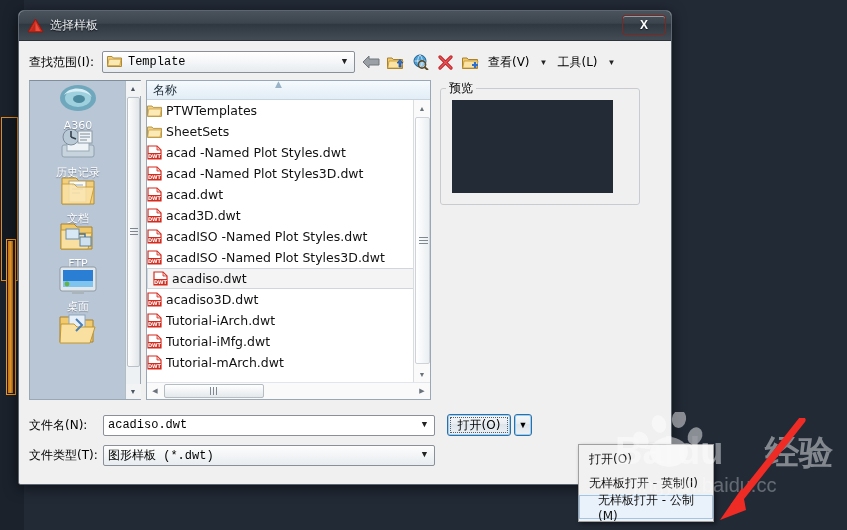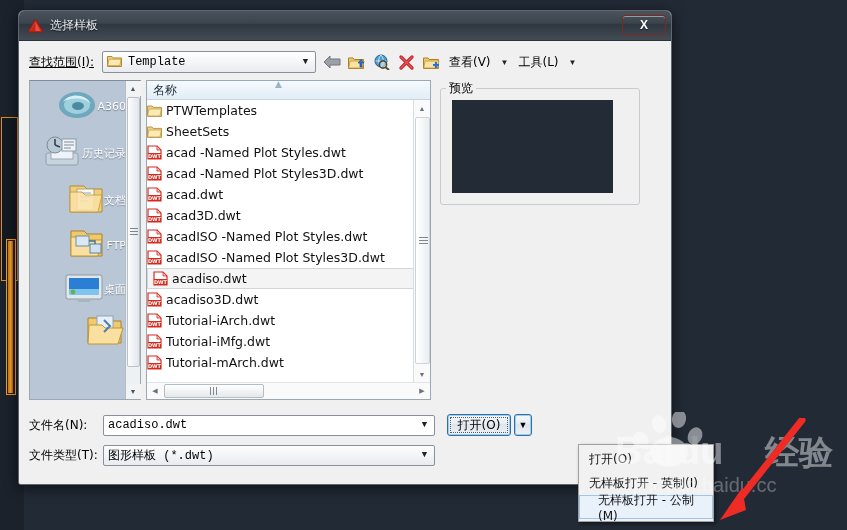--- a/index.html
+++ b/index.html
@@ -58,23 +58,23 @@
     color:#fff; font-weight:bold; font-size:12px;
     text-shadow:0 1px 1px rgba(0,0,0,.6);
     box-shadow:inset 0 1px 0 rgba(255,255,255,.45);
   }
 
   #dlg-body { position:absolute; left:0; top:30px; right:0; bottom:0;
               background:#f0f0f0; padding:5px 6px 6px 6px; }
 
   
   #lookin-row { display:flex; align-items:center; height:24px; margin:4px 0 6px 4px; }
-  .lbl-cn { font-family:"DejaVu Sans","Liberation Sans",sans-serif; font-size:12px; color:#000; white-space:nowrap;text-decoration:underline;}
+  .lbl-cn { font-family:"DejaVu Sans","Liberation Sans",sans-serif; font-size:12px; color:#000; white-space:nowrap;}
   #lookin-combo {
-    margin-left:8px; width:214px; height:22px;
+    margin-left:8px; width:253px; height:22px;
     background:linear-gradient(180deg,#ffffff 0%,#f4f6f8 50%,#e7ebef 100%);
     border:1px solid #8a9099; border-radius:2px;
     display:flex; align-items:center; padding:0 2px 0 4px;
     font-family:"Liberation Mono","DejaVu Sans Mono",monospace; font-size:12px;
   }
   #lookin-combo .txt { margin-left:6px; flex:1; }
   .cb-arrow { width:15px; text-align:center; font-size:9px; color:#222; }
 
   
   #toolbar { display:flex; align-items:center; margin-left:6px; gap:5px; }
@@ -98,21 +98,21 @@
   }
   .ps-arrow { height:15px; width:15px; display:flex; align-items:center; justify-content:center;
               font-size:7px; color:#4b5560; background:#f1f3f5;}
   #places-thumb { position:absolute; left:1px; top:16px; width:13px; height:270px;
                   background:linear-gradient(90deg,#fdfdfd,#e2e6ea);
                   border:1px solid #b9c0c7; border-radius:2px; }
   #places-thumb .grip { position:absolute; left:2px; top:50%; margin-top:-4px; width:8px; height:8px;
         background:repeating-linear-gradient(180deg,#7d868f 0 1px,transparent 1px 3px); }
   #places-list { position:absolute; left:0; top:0; width:96px; height:318px; overflow:hidden; }
   .place {
-    width:96px; display:flex; flex-direction:row; align-items:center; justify-content:flex-end;
+    width:96px; display:flex; flex-direction:column; align-items:center; justify-content:center;
     padding-top:4px;
   }
   .place .pname { color:#ffffff; font-size:11px; margin-top:1px;
     font-family:"DejaVu Sans","Liberation Sans",sans-serif;
     text-shadow:0 1px 1px rgba(60,70,85,.55); }
 
   
   #filelist-wrap { margin-left:5px; width:285px; height:320px;
      border:1px solid #9aa7b5; background:#fff; position:relative; overflow:hidden;}
   #fl-header {

